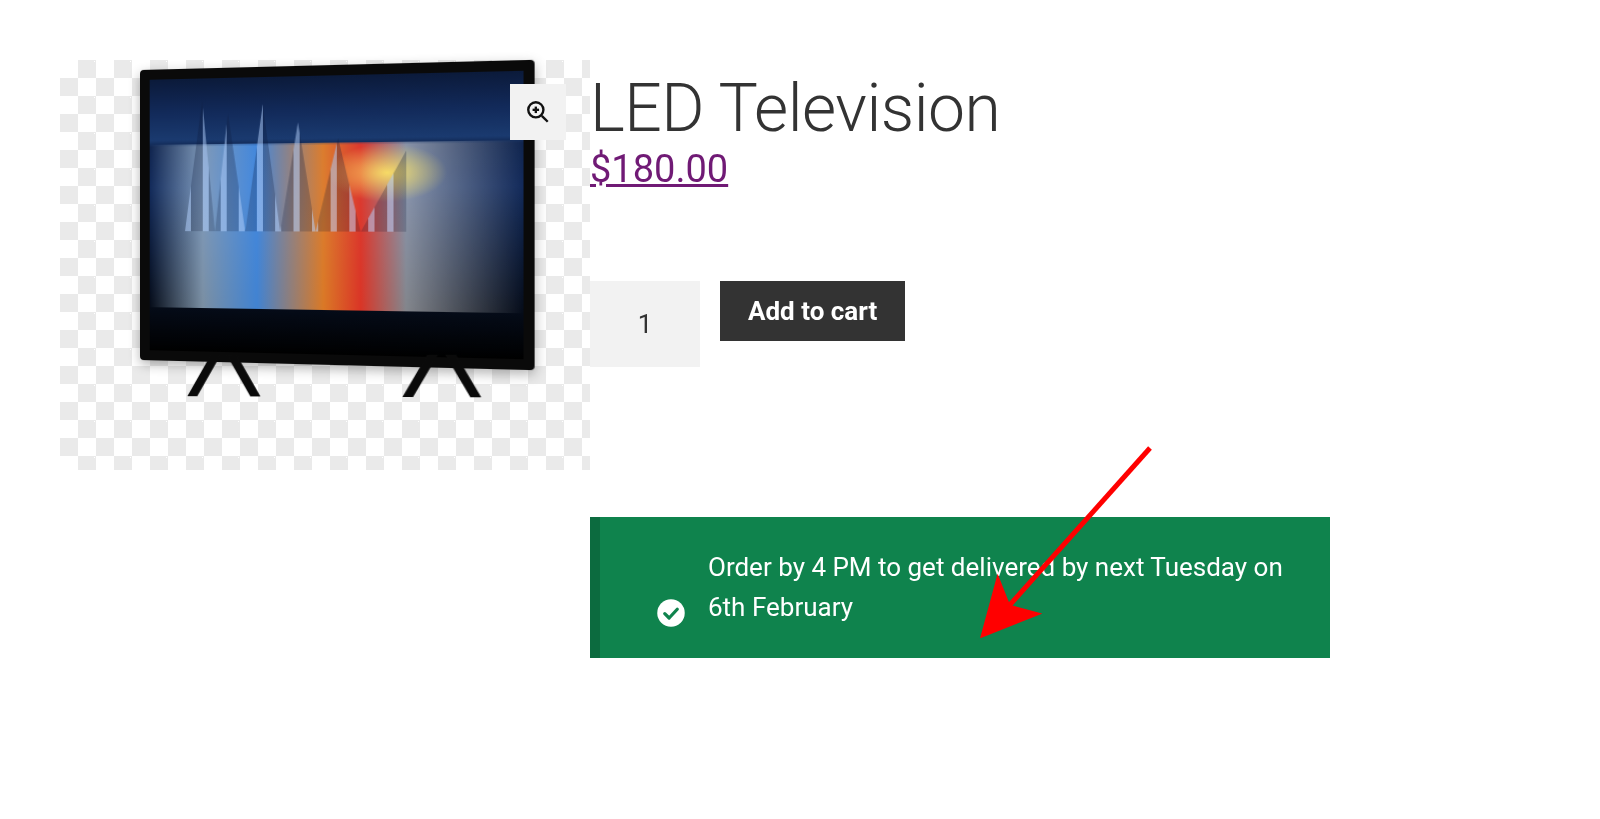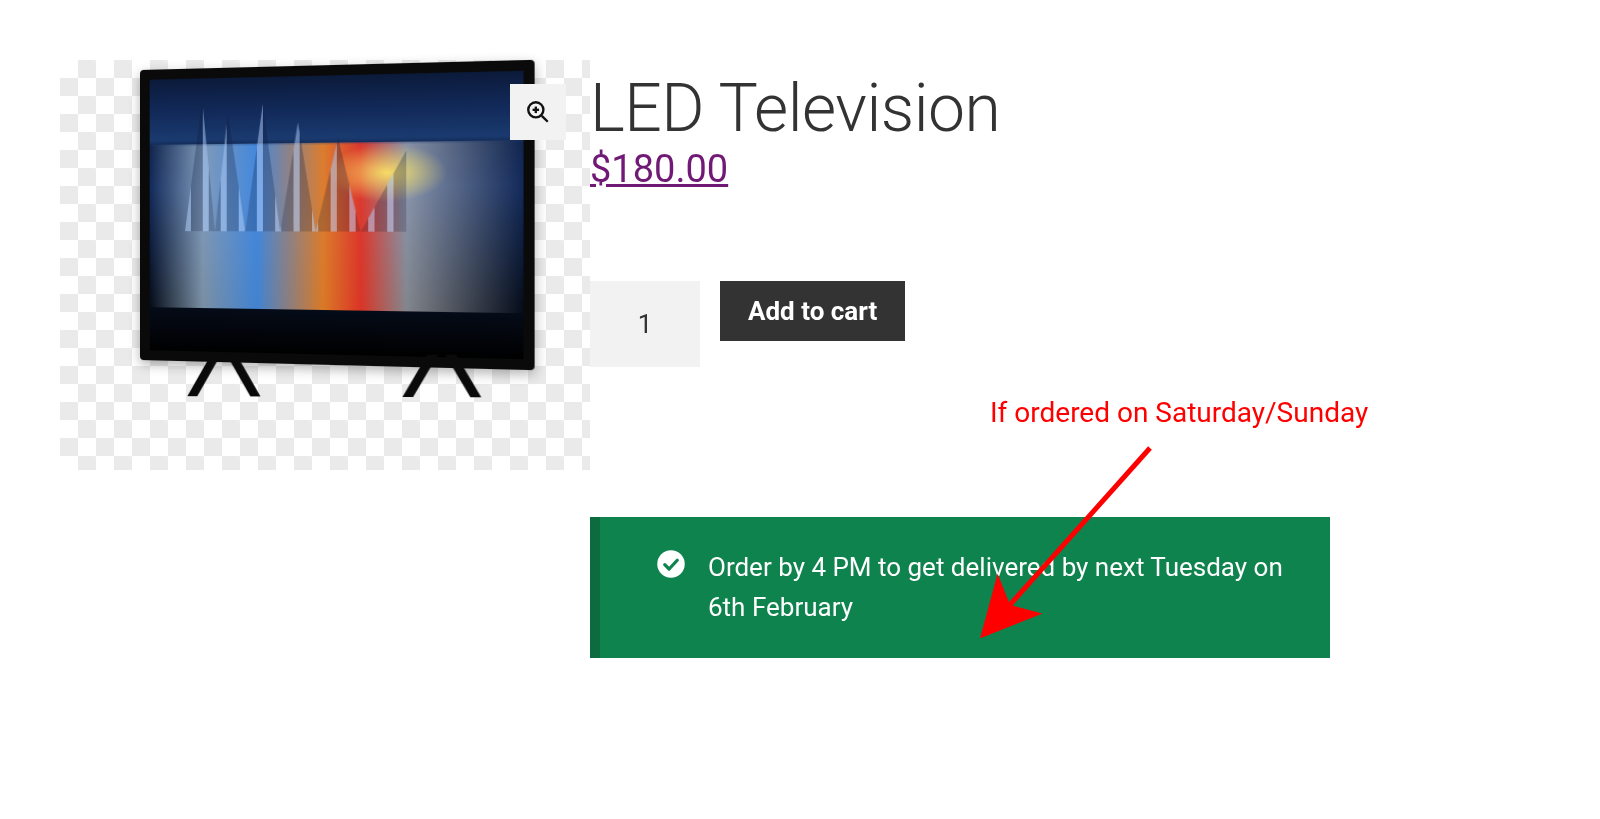--- a/index.html
+++ b/index.html
@@ -171,21 +171,21 @@
       pointer-events: none;
     }
     .notice {
       margin-top: 150px;
       background: #0f834d;
       border-left: 10px solid #0c6b3f;
       color: #fff;
       padding: 30px 40px 30px 56px;
       display: flex;
       gap: 22px;
-      align-items: flex-start;
+      align-items: flex-end;
       width: 740px;
     }
     .notice-icon {
       flex-shrink: 0;
       width: 30px;
       height: 30px;
       margin-top: 2px;
     }
     .notice-text {
       font-size: 26px;
@@ -221,21 +221,20 @@
 
   <div class="info-col">
     <h1 class="title">LED Television</h1>
     <div class="price">$180.00</div>
 
     <div class="cart-row">
       <input class="qty" type="text" value="1" style="">
       <button class="add-cart">Add to cart</button>
     </div>
 
-    <div class="annotation">If ordered on Saturday/Sunday</div>
     <svg class="arrow-svg" width="220" height="200">
       <defs>
         <marker id="ah" markerWidth="12" markerHeight="12" refX="6" refY="6" orient="auto">
           <path d="M0,0 L12,6 L0,12 L3,6 Z" fill="#ff0000"></path>
         </marker>
       </defs>
       <line x1="170" y1="10" x2="20" y2="178" stroke="#ff0000" stroke-width="5" marker-end="url(#ah)"></line>
     </svg>
 
     <div class="notice">

